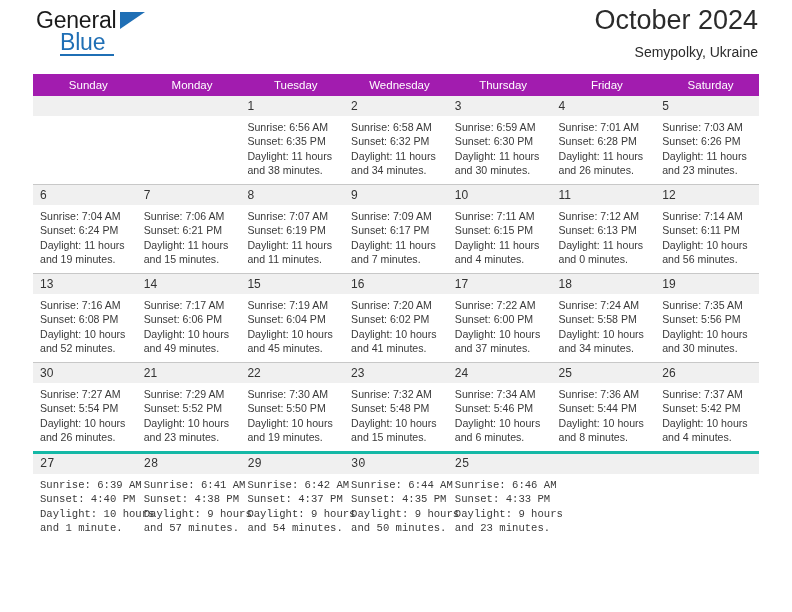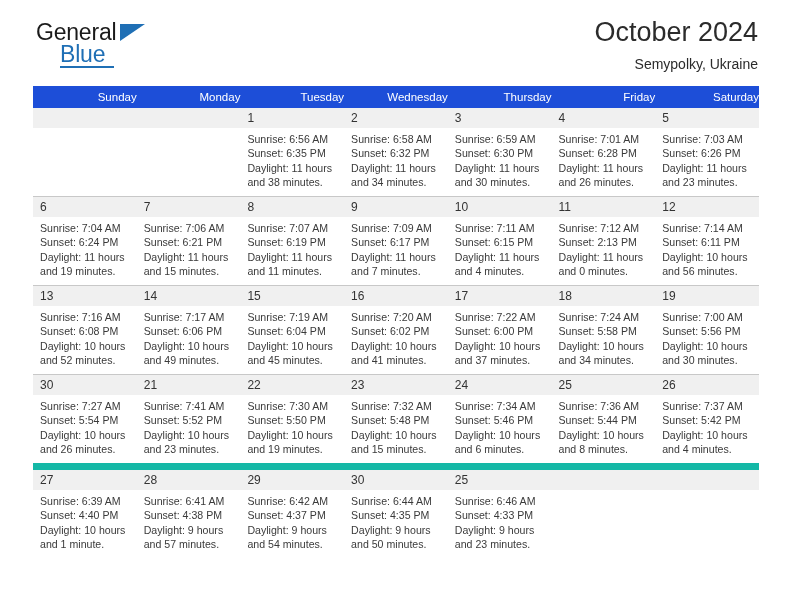--- a/index.html
+++ b/index.html
@@ -12,21 +12,21 @@
     background: #ffffff;
     font-family: "Liberation Sans", sans-serif;
     color: #222222;
     overflow: hidden;
   }
   .page {
     position: relative;
     width: 792px;
     height: 612px;
     box-sizing: border-box;
-    padding: 12px 33px;
+    padding: 0 33px;
     border-radius: 29px;
   }
 
   
   .header {
     position: relative;
     height: 74px;
     display: flex;
     align-items: flex-start;
     justify-content: space-between;
@@ -95,43 +95,44 @@
     white-space: nowrap;
   }
 
   
   .calendar {
     width: 726px;
     border-collapse: collapse;
     table-layout: fixed;
   }
   .calendar th {
-    background: #1d4ed8;
+    background: #a21caf;
     color: #ffffff;
     font-size: 11.5px;
     font-weight: normal;
-    text-align: right;
+    text-align: center;
     padding: 5px 0 5px 7px;
     height: 11px;
     border: none;
   }
   .calendar td {
     vertical-align: top;
     padding: 0;
     border: none;
     border-top: 1px solid #c8c8c8;
     height: 88px;
     width: 103.71px;
     background: #ffffff;
   }
   .calendar tr.week-first td {
     border-top: none;
   }
   .calendar tr.week-last td {
-    border-top: 7px solid #14b8a6;
+    border-top: 3px solid #14b8a6;
+    font-family: Liberation Mono, monospace;
   }
   .daynum {
     background: #f0f0f0;
     font-size: 12px;
     color: #333333;
     padding: 3px 0 3px 7px;
     height: 14px;
     line-height: 14px;
   }
   .daynum.empty {
@@ -279,21 +280,21 @@
               <div>Sunrise: 7:11 AM</div>
               <div>Sunset: 6:15 PM</div>
               <div>Daylight: 11 hours</div>
               <div>and 4 minutes.</div>
             </div>
           </td>
           <td>
             <div class="daynum">11</div>
             <div class="cell-body">
               <div>Sunrise: 7:12 AM</div>
-              <div>Sunset: 2:13 PM</div>
+              <div>Sunset: 6:13 PM</div>
               <div>Daylight: 11 hours</div>
               <div>and 0 minutes.</div>
             </div>
           </td>
           <td>
             <div class="daynum">12</div>
             <div class="cell-body">
               <div>Sunrise: 7:14 AM</div>
               <div>Sunset: 6:11 PM</div>
               <div>Daylight: 10 hours</div>
@@ -352,41 +353,41 @@
             <div class="cell-body">
               <div>Sunrise: 7:24 AM</div>
               <div>Sunset: 5:58 PM</div>
               <div>Daylight: 10 hours</div>
               <div>and 34 minutes.</div>
             </div>
           </td>
           <td>
             <div class="daynum">19</div>
             <div class="cell-body">
-              <div>Sunrise: 7:00 AM</div>
+              <div>Sunrise: 7:35 AM</div>
               <div>Sunset: 5:56 PM</div>
               <div>Daylight: 10 hours</div>
               <div>and 30 minutes.</div>
             </div>
           </td>
         </tr>
         <tr class="week-row">
           <td>
             <div class="daynum">30</div>
             <div class="cell-body">
               <div>Sunrise: 7:27 AM</div>
               <div>Sunset: 5:54 PM</div>
               <div>Daylight: 10 hours</div>
               <div>and 26 minutes.</div>
             </div>
           </td>
           <td>
             <div class="daynum">21</div>
             <div class="cell-body">
-              <div>Sunrise: 7:41 AM</div>
+              <div>Sunrise: 7:29 AM</div>
               <div>Sunset: 5:52 PM</div>
               <div>Daylight: 10 hours</div>
               <div>and 23 minutes.</div>
             </div>
           </td>
           <td>
             <div class="daynum">22</div>
             <div class="cell-body">
               <div>Sunrise: 7:30 AM</div>
               <div>Sunset: 5:50 PM</div>

